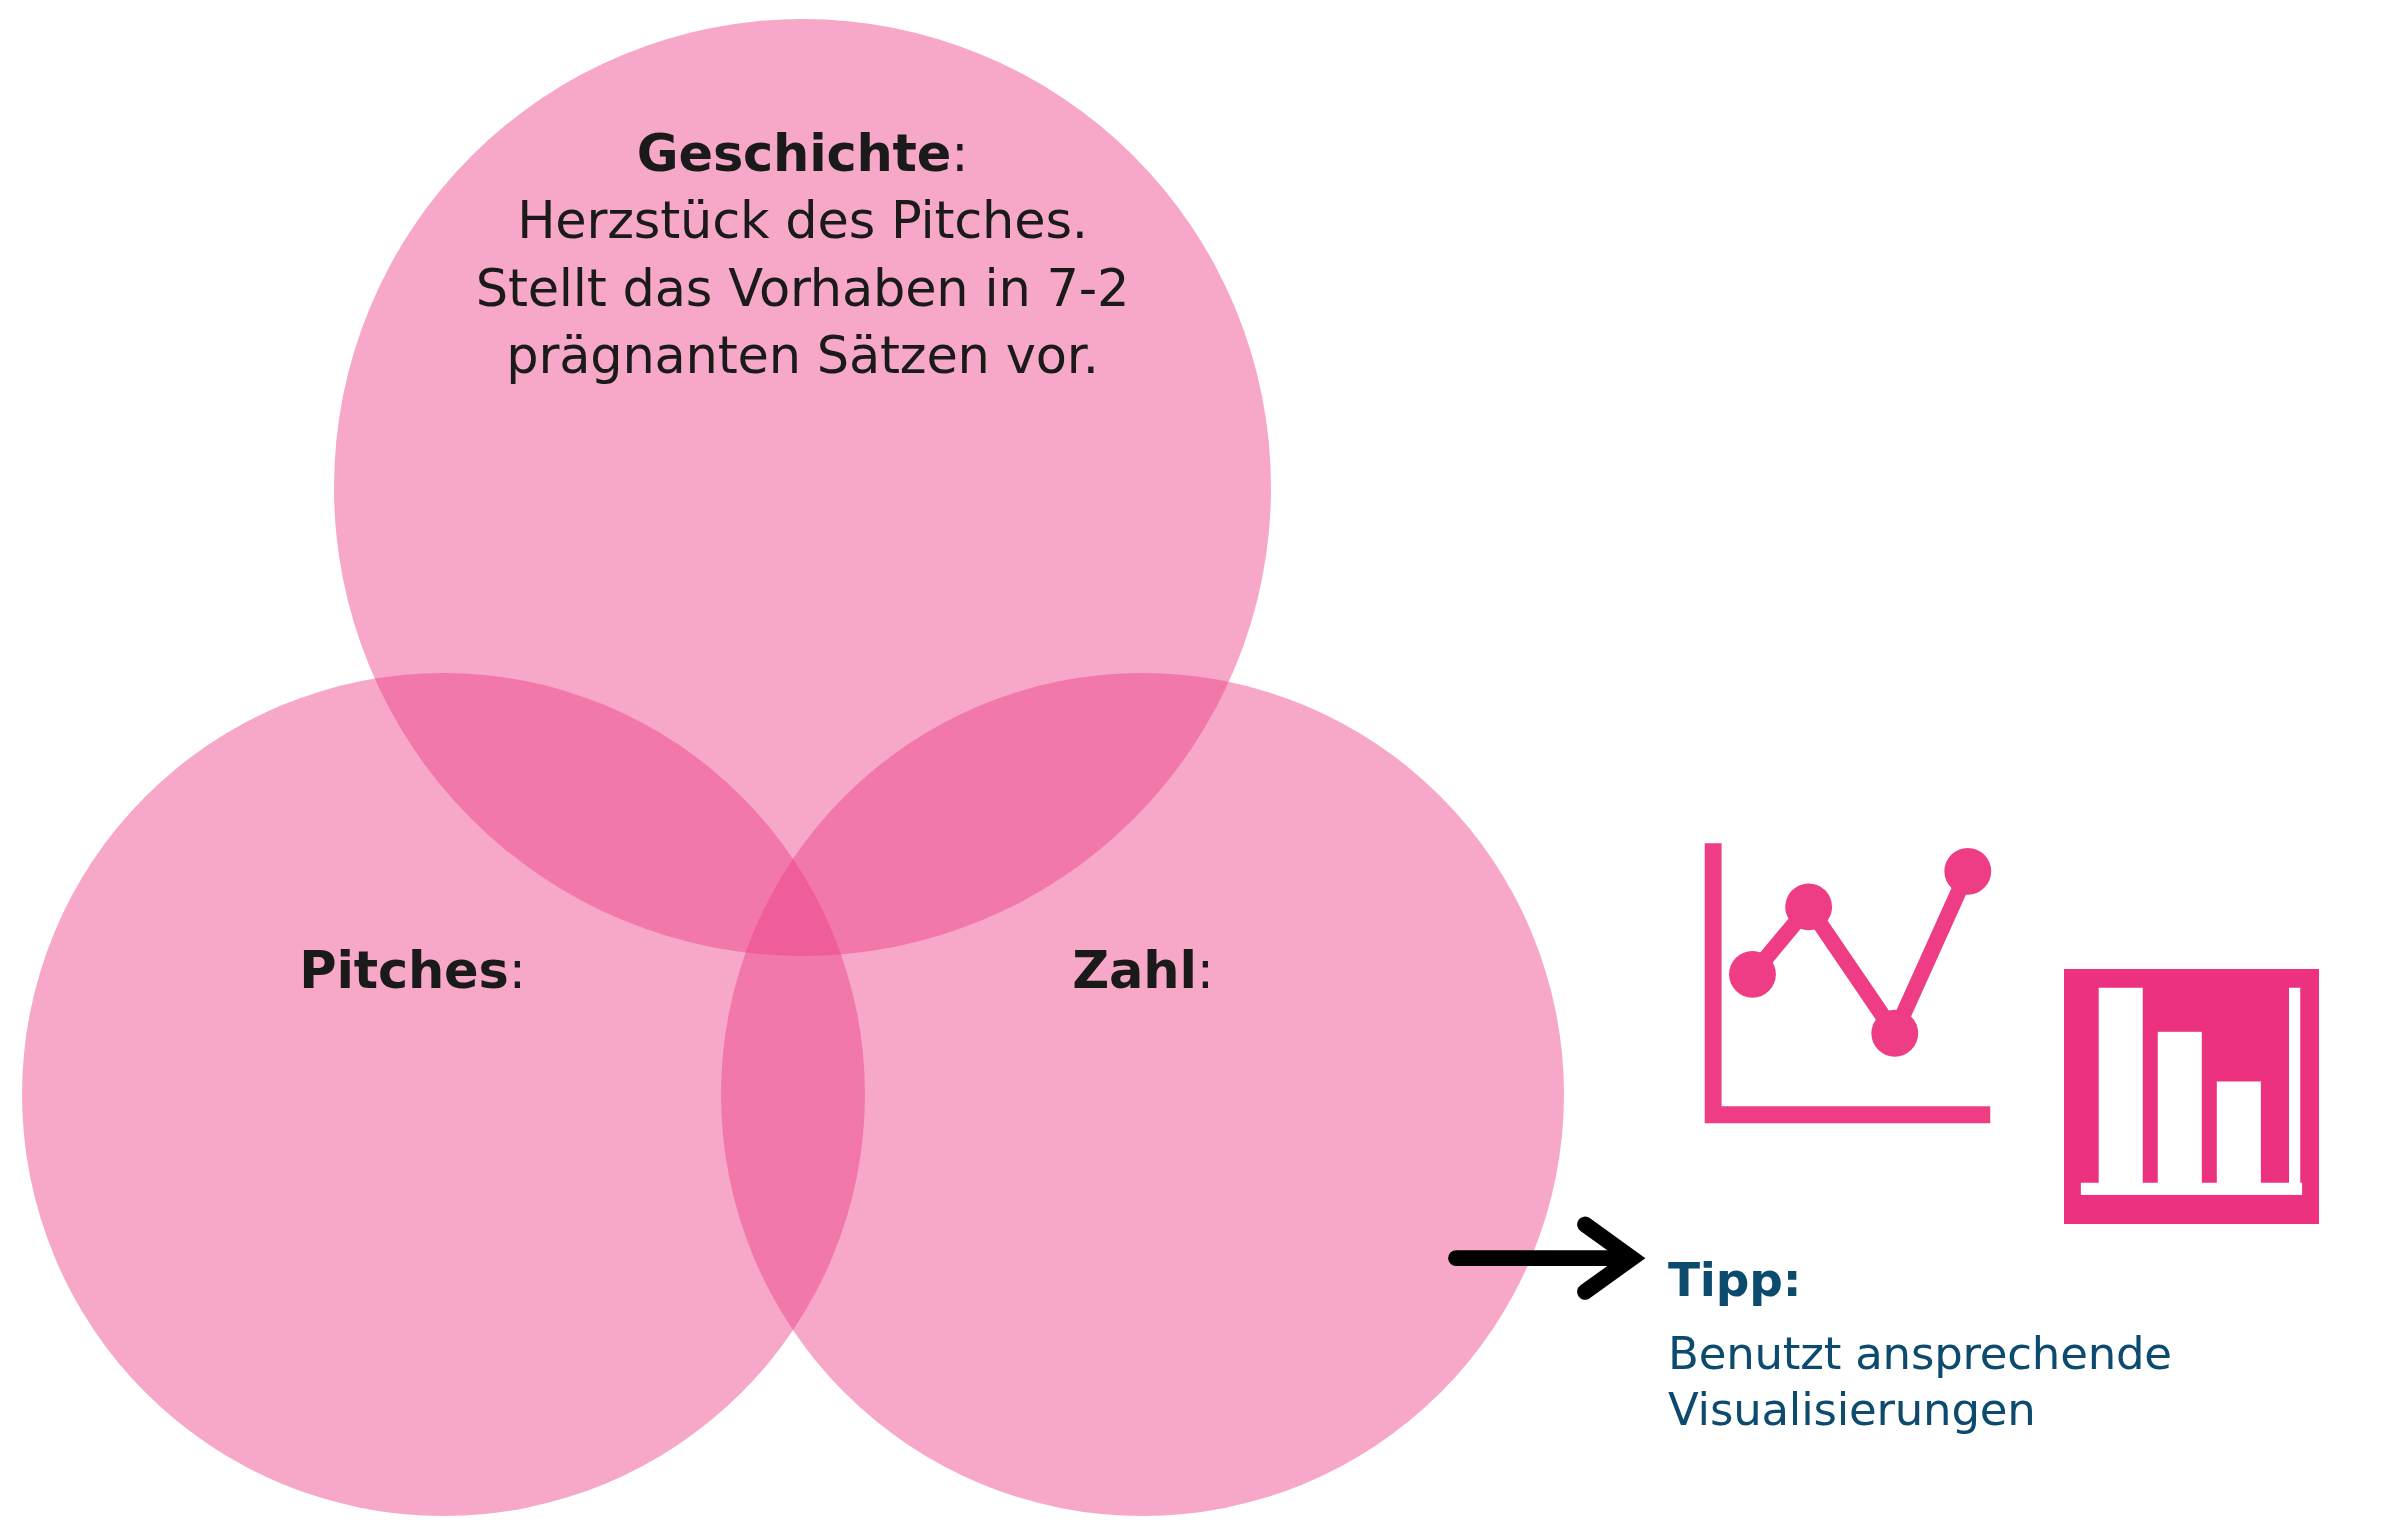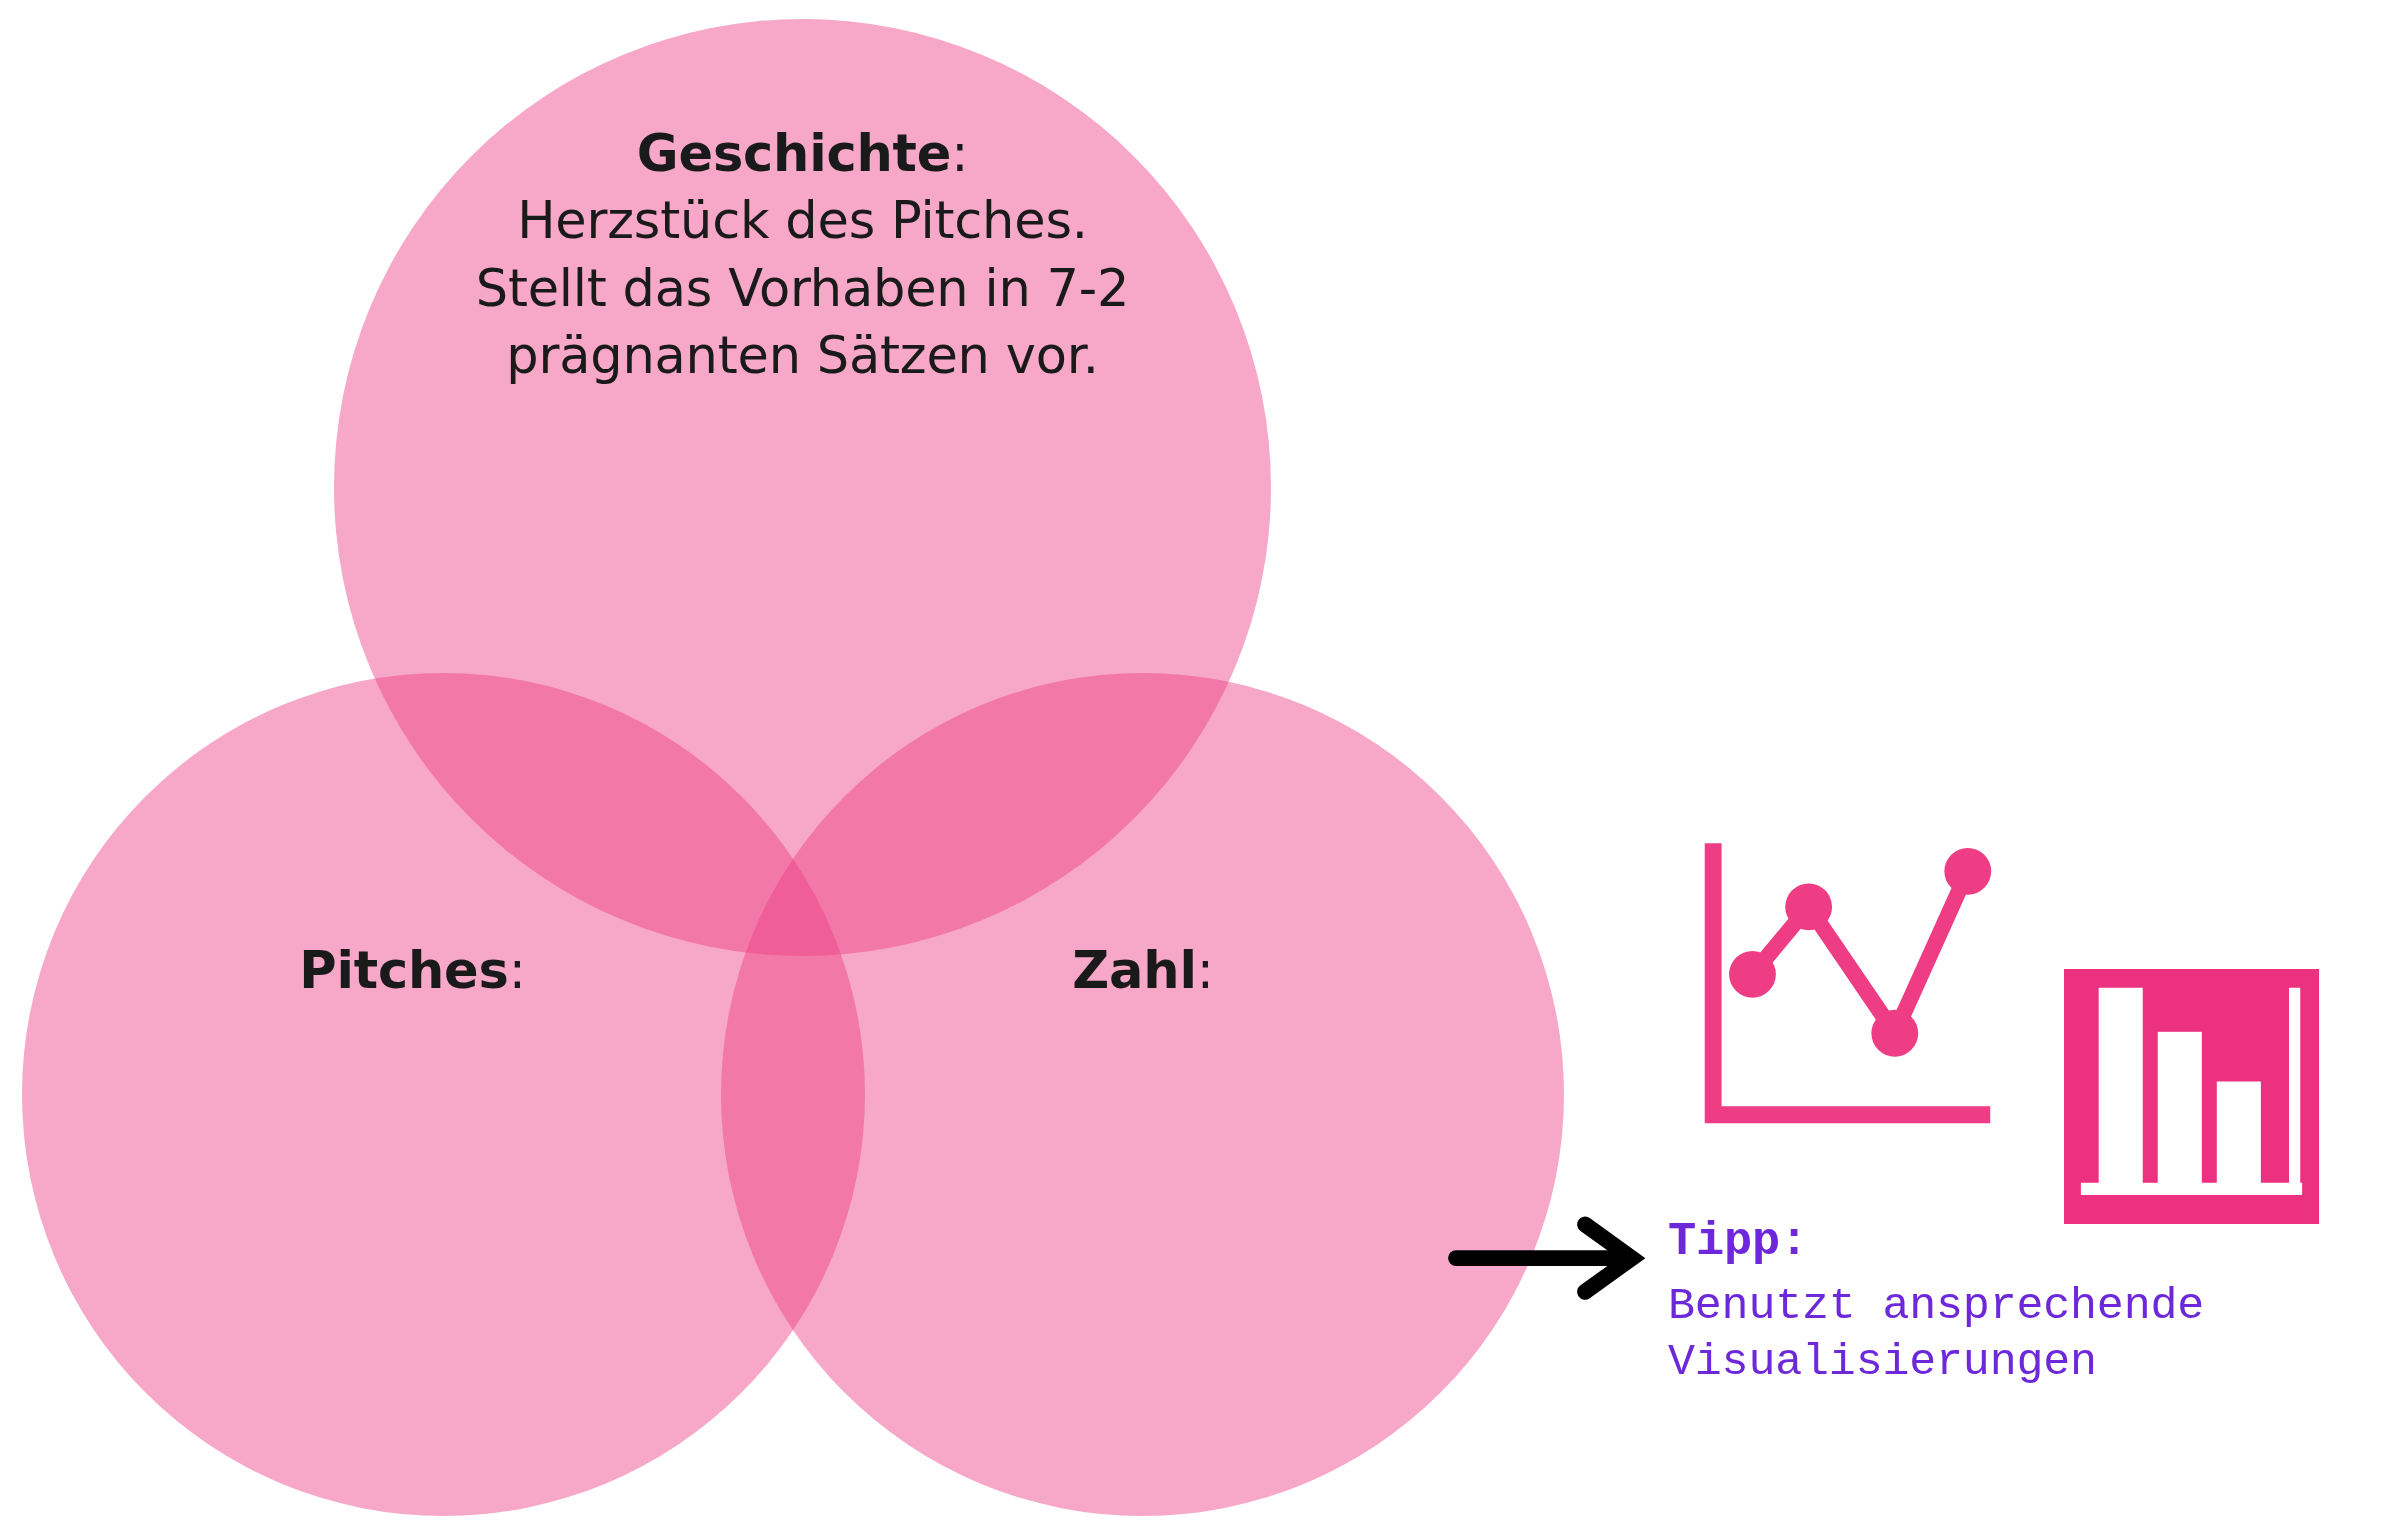--- a/index.html
+++ b/index.html
@@ -86,36 +86,35 @@
     left: 1443px;
     top: 1213px;
     width: 215px;
     height: 94px;
   }
 
   
   #tip-block {
     position: absolute;
     left: 1668px;
-    top: 1216px;
+    top: 1254px;
     width: 656px;
-    color: #6d28d9;
-    font-family: Liberation Mono, monospace;
+    color: #0c4a6e;
   }
   #tip-title {
     font-size: 47px;
     font-weight: bold;
     line-height: 1.1;
     letter-spacing: -0.2px;
   }
   #tip-body {
     font-size: 45px;
     line-height: 1.26;
     letter-spacing: -0.2px;
-    margin-top: 11px;
+    margin-top: 20px;
   }
 
   
   #line-chart-icon {
     position: absolute;
     left: 1698px;
     top: 832px;
     width: 328px;
     height: 337px;
   }

